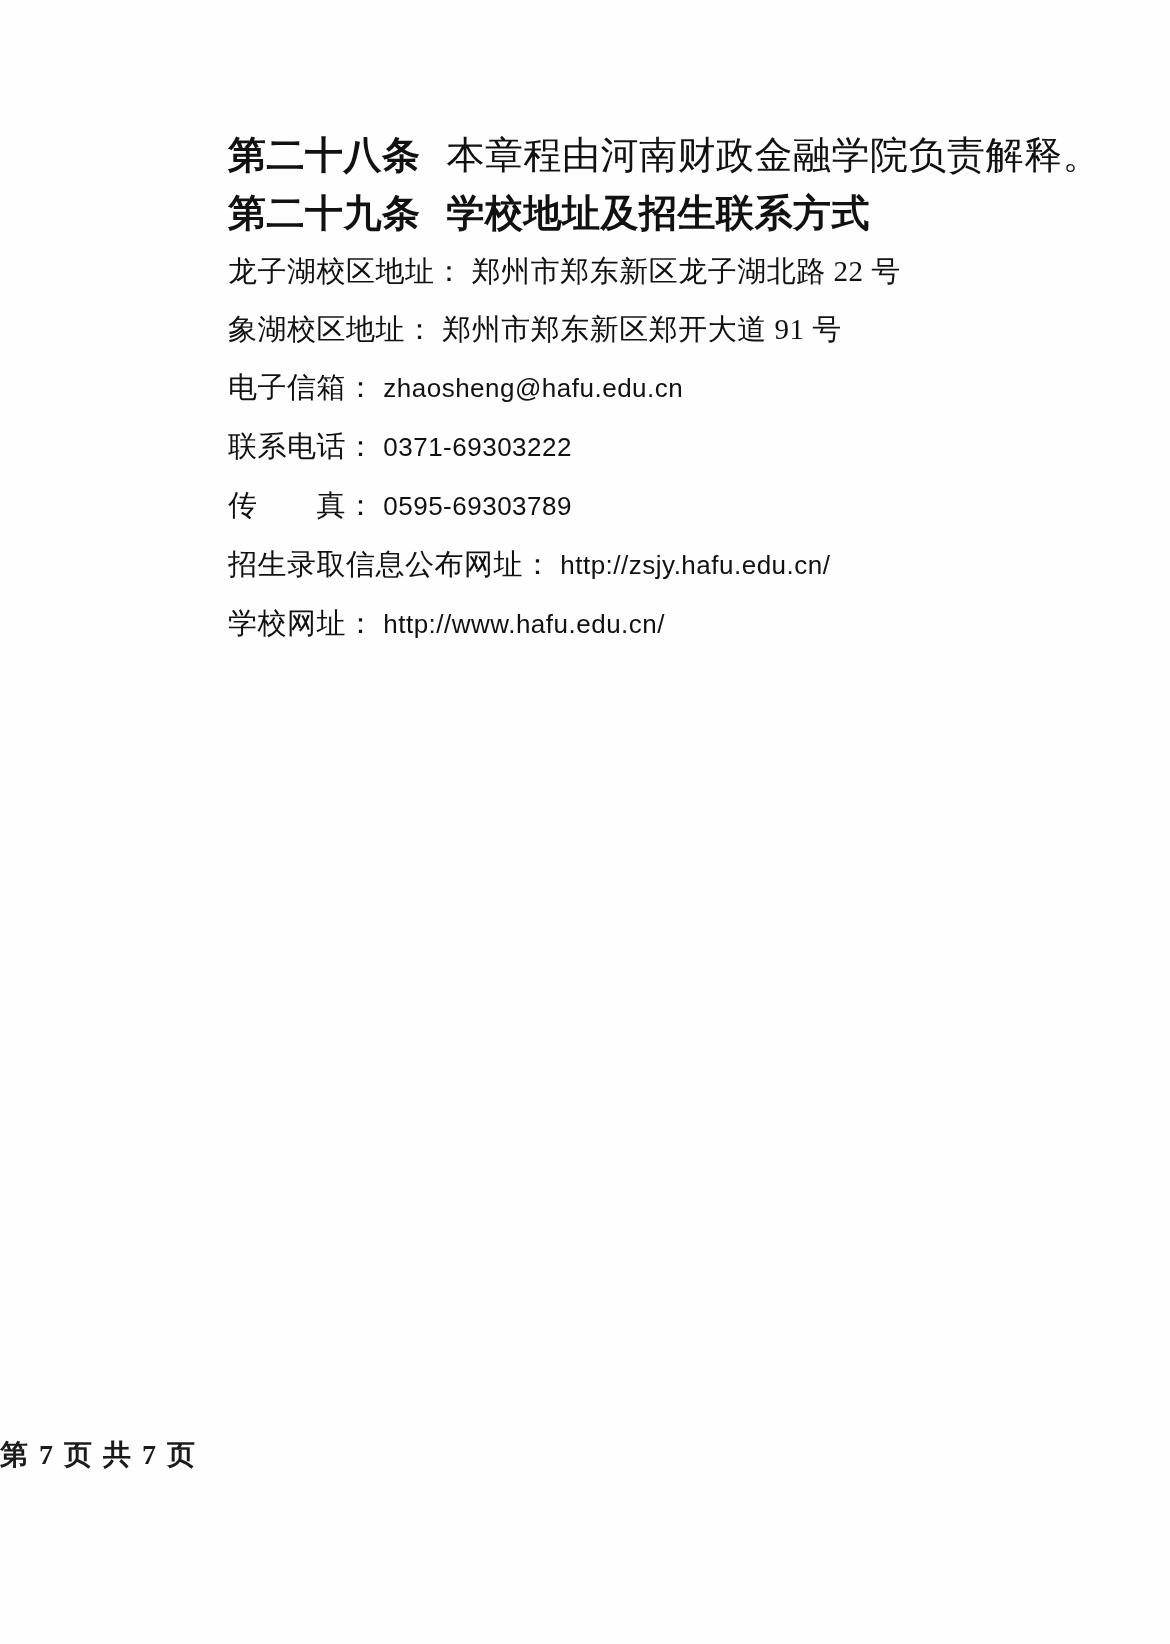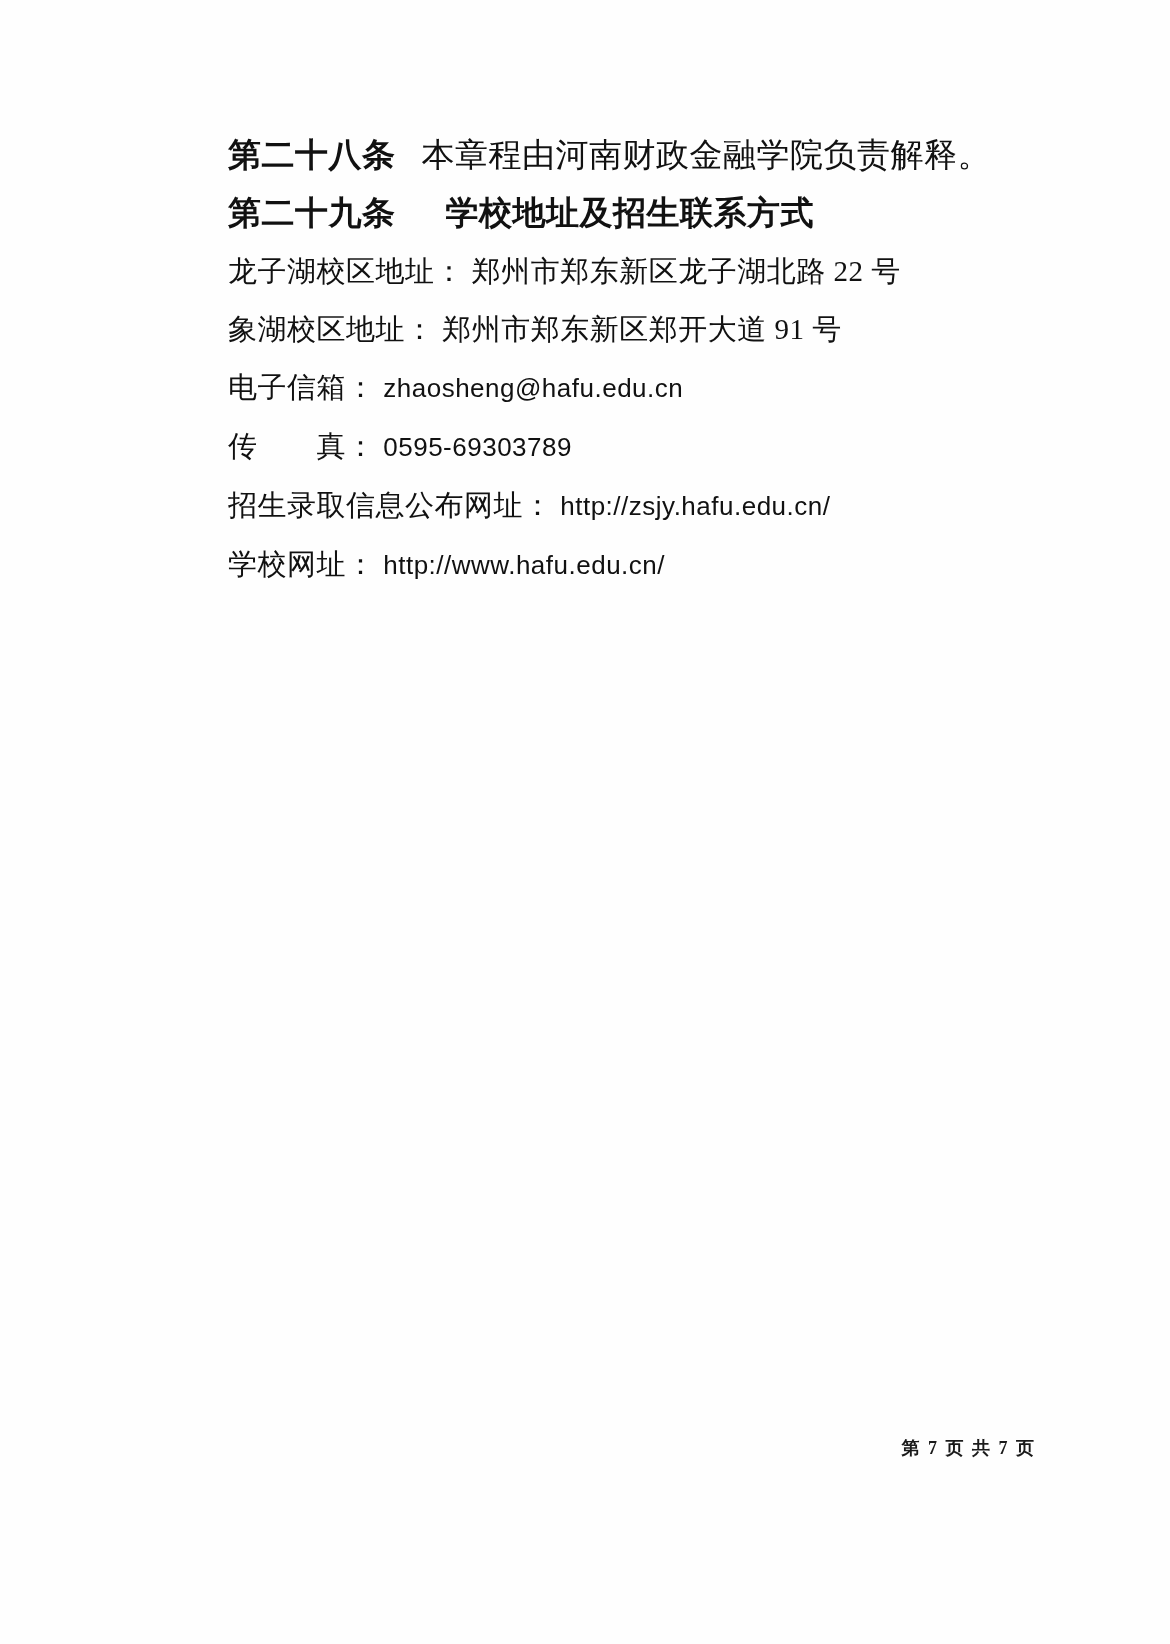--- a/index.html
+++ b/index.html
@@ -33,21 +33,21 @@
   }
 
   .para {
     font-size: 29px;
     line-height: 58px;
     white-space: nowrap;
     letter-spacing: 0.5px;
   }
 
   .article-line {
-    font-size: 33px;
+    font-size: 38px;
     line-height: 58px;
     white-space: nowrap;
   }
 
   .article-label {
     font-weight: bold;
     letter-spacing: 0.5px;
   }
 
   .article-gap {
@@ -55,40 +55,39 @@
     width: 26px;
   }
 
   .article-text {
     letter-spacing: 0.5px;
   }
 
   .article-text-bold {
     font-weight: bold;
     letter-spacing: 0.5px;
-    margin-left: 24px;
   }
 
   .label-cn {
     letter-spacing: 0.5px;
   }
 
   .mono {
     font-family: Liberation Sans, sans-serif;
     font-size: 26px;
     letter-spacing: 0.5px;
   }
 
   .footer {
     position: absolute;
     left: 0;
     top: 1436px;
     width: 1036px;
-    text-align: right;
-    font-size: 18px;
+    text-align: left;
+    font-size: 28px;
     font-weight: bold;
     letter-spacing: 2px;
     color: #1a1a1a;
     font-family: "Liberation Serif", serif;
   }
 </style>
 </head>
 <body>
 
 <div class="page">
@@ -111,20 +110,24 @@
     <div class="para">
       <span class="label-cn">象湖校区地址：</span>
       <span class="label-cn">郑州市郑东新区郑开大道 91 号</span>
     </div>
 
     <div class="para">
       <span class="label-cn">电子信箱：</span>
       <span class="mono">zhaosheng@hafu.edu.cn</span>
     </div>
 
+    <div class="para">
+      <span class="label-cn">联系电话：</span>
+      <span class="mono">0371-69303222</span>
+    </div>
 
     <div class="para">
       <span class="label-cn">传　　真：</span>
       <span class="mono">0595-69303789</span>
     </div>
 
     <div class="para">
       <span class="label-cn">招生录取信息公布网址：</span>
       <span class="mono">http://zsjy.hafu.edu.cn/</span>
     </div>

